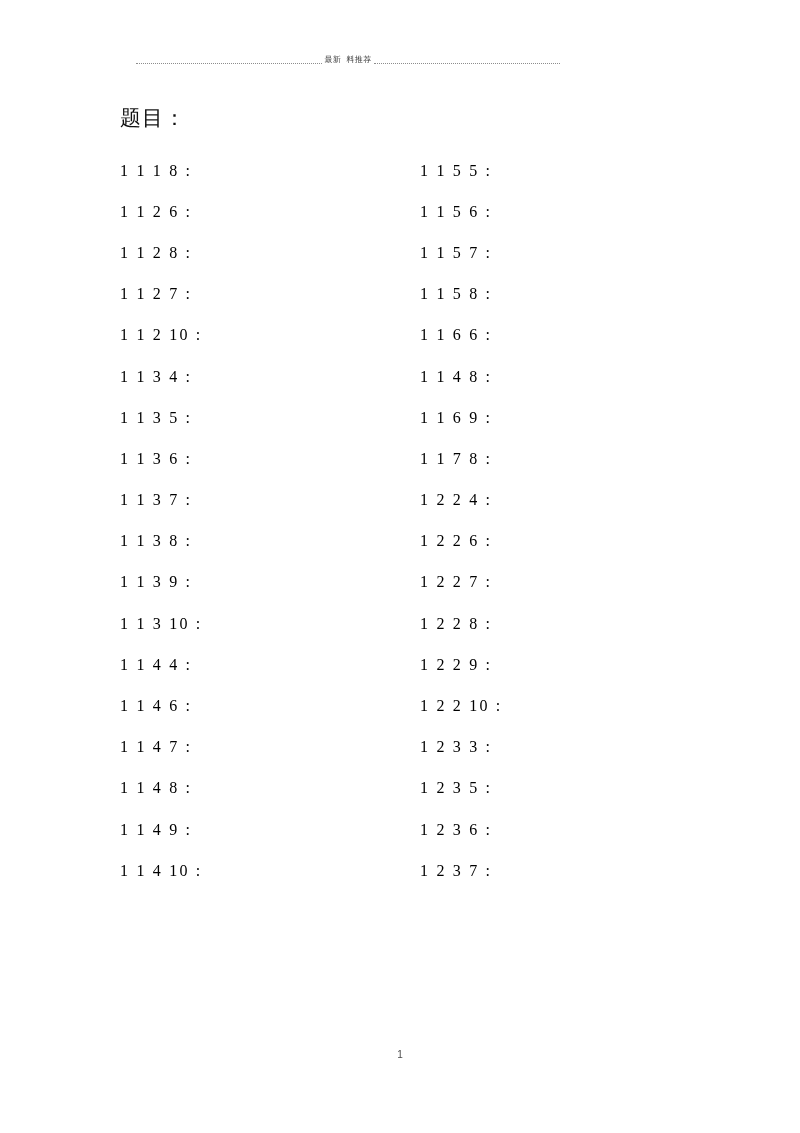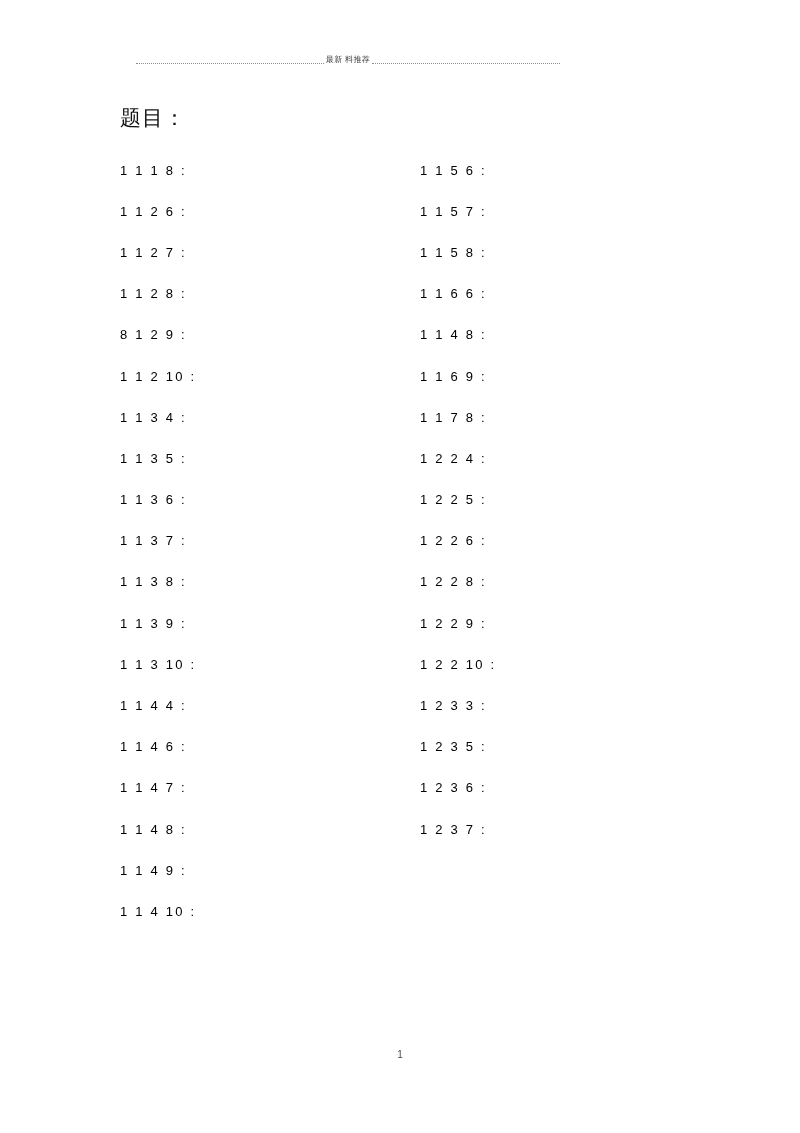--- a/index.html
+++ b/index.html
@@ -29,21 +29,21 @@
   }
   .header-rule {
     flex: 1 1 auto;
     height: 0;
     border-top: 1px dotted #8d8d8d;
     transform: translateY(3px);
   }
   .header-text {
     flex: 0 0 auto;
     padding: 0 2px;
-    font-family: Liberation Serif, serif;
+    font-family: Liberation Mono, monospace;
     font-size: 8px;
     line-height: 10px;
     color: #3a3a3a;
     letter-spacing: 0.4px;
     white-space: pre;
   }
 
   
   .doc-title {
     position: absolute;
@@ -71,22 +71,22 @@
   .column.left  { left: 120px; }
   .column.right { left: 420px; }
 
   .problem-row {
     height: 41.2px;
     display: flex;
     align-items: center;
     white-space: pre;
   }
   .problem-label {
-    font-family: Liberation Sans, sans-serif;
-    font-size: 13px;
+    font-family: Liberation Serif, serif;
+    font-size: 16px;
     line-height: 22px;
     color: #000000;
     letter-spacing: 2.2px;
     white-space: pre;
   }
 
   
   .page-number {
     position: absolute;
     left: 0;
@@ -107,49 +107,49 @@
   <span class="header-text">最新 料推荐</span>
   <span class="header-rule"></span>
 </div>
 
 <div class="doc-title">题目：</div>
 
 <div class="columns">
   <div class="column left" id="col-left">
       <div class="problem-row"><span class="problem-label">1 1 1 8 :</span></div>
       <div class="problem-row"><span class="problem-label">1 1 2 6 :</span></div>
+      <div class="problem-row"><span class="problem-label">1 1 2 8 :</span></div>
       <div class="problem-row"><span class="problem-label">1 1 2 7 :</span></div>
-      <div class="problem-row"><span class="problem-label">1 1 2 8 :</span></div>
-      <div class="problem-row"><span class="problem-label">8 1 2 9 :</span></div>
       <div class="problem-row"><span class="problem-label">1 1 2 10 :</span></div>
       <div class="problem-row"><span class="problem-label">1 1 3 4 :</span></div>
       <div class="problem-row"><span class="problem-label">1 1 3 5 :</span></div>
       <div class="problem-row"><span class="problem-label">1 1 3 6 :</span></div>
       <div class="problem-row"><span class="problem-label">1 1 3 7 :</span></div>
       <div class="problem-row"><span class="problem-label">1 1 3 8 :</span></div>
       <div class="problem-row"><span class="problem-label">1 1 3 9 :</span></div>
       <div class="problem-row"><span class="problem-label">1 1 3 10 :</span></div>
       <div class="problem-row"><span class="problem-label">1 1 4 4 :</span></div>
       <div class="problem-row"><span class="problem-label">1 1 4 6 :</span></div>
       <div class="problem-row"><span class="problem-label">1 1 4 7 :</span></div>
       <div class="problem-row"><span class="problem-label">1 1 4 8 :</span></div>
       <div class="problem-row"><span class="problem-label">1 1 4 9 :</span></div>
       <div class="problem-row"><span class="problem-label">1 1 4 10 :</span></div>
     </div>
   <div class="column right" id="col-right">
+      <div class="problem-row"><span class="problem-label">1 1 5 5 :</span></div>
       <div class="problem-row"><span class="problem-label">1 1 5 6 :</span></div>
       <div class="problem-row"><span class="problem-label">1 1 5 7 :</span></div>
       <div class="problem-row"><span class="problem-label">1 1 5 8 :</span></div>
       <div class="problem-row"><span class="problem-label">1 1 6 6 :</span></div>
       <div class="problem-row"><span class="problem-label">1 1 4 8 :</span></div>
       <div class="problem-row"><span class="problem-label">1 1 6 9 :</span></div>
       <div class="problem-row"><span class="problem-label">1 1 7 8 :</span></div>
       <div class="problem-row"><span class="problem-label">1 2 2 4 :</span></div>
-      <div class="problem-row"><span class="problem-label">1 2 2 5 :</span></div>
       <div class="problem-row"><span class="problem-label">1 2 2 6 :</span></div>
+      <div class="problem-row"><span class="problem-label">1 2 2 7 :</span></div>
       <div class="problem-row"><span class="problem-label">1 2 2 8 :</span></div>
       <div class="problem-row"><span class="problem-label">1 2 2 9 :</span></div>
       <div class="problem-row"><span class="problem-label">1 2 2 10 :</span></div>
       <div class="problem-row"><span class="problem-label">1 2 3 3 :</span></div>
       <div class="problem-row"><span class="problem-label">1 2 3 5 :</span></div>
       <div class="problem-row"><span class="problem-label">1 2 3 6 :</span></div>
       <div class="problem-row"><span class="problem-label">1 2 3 7 :</span></div>
     </div>
 </div>
 

